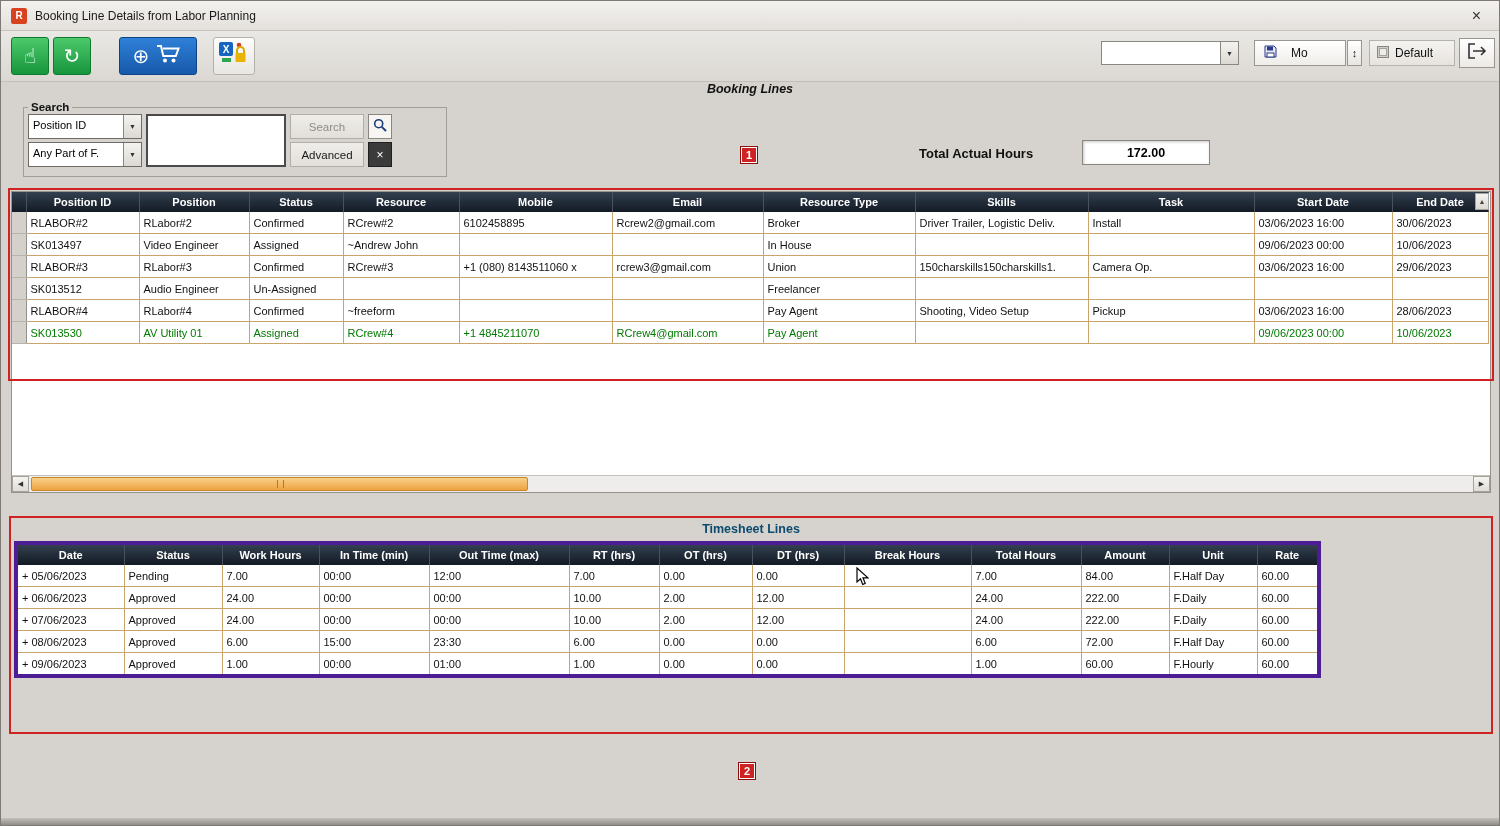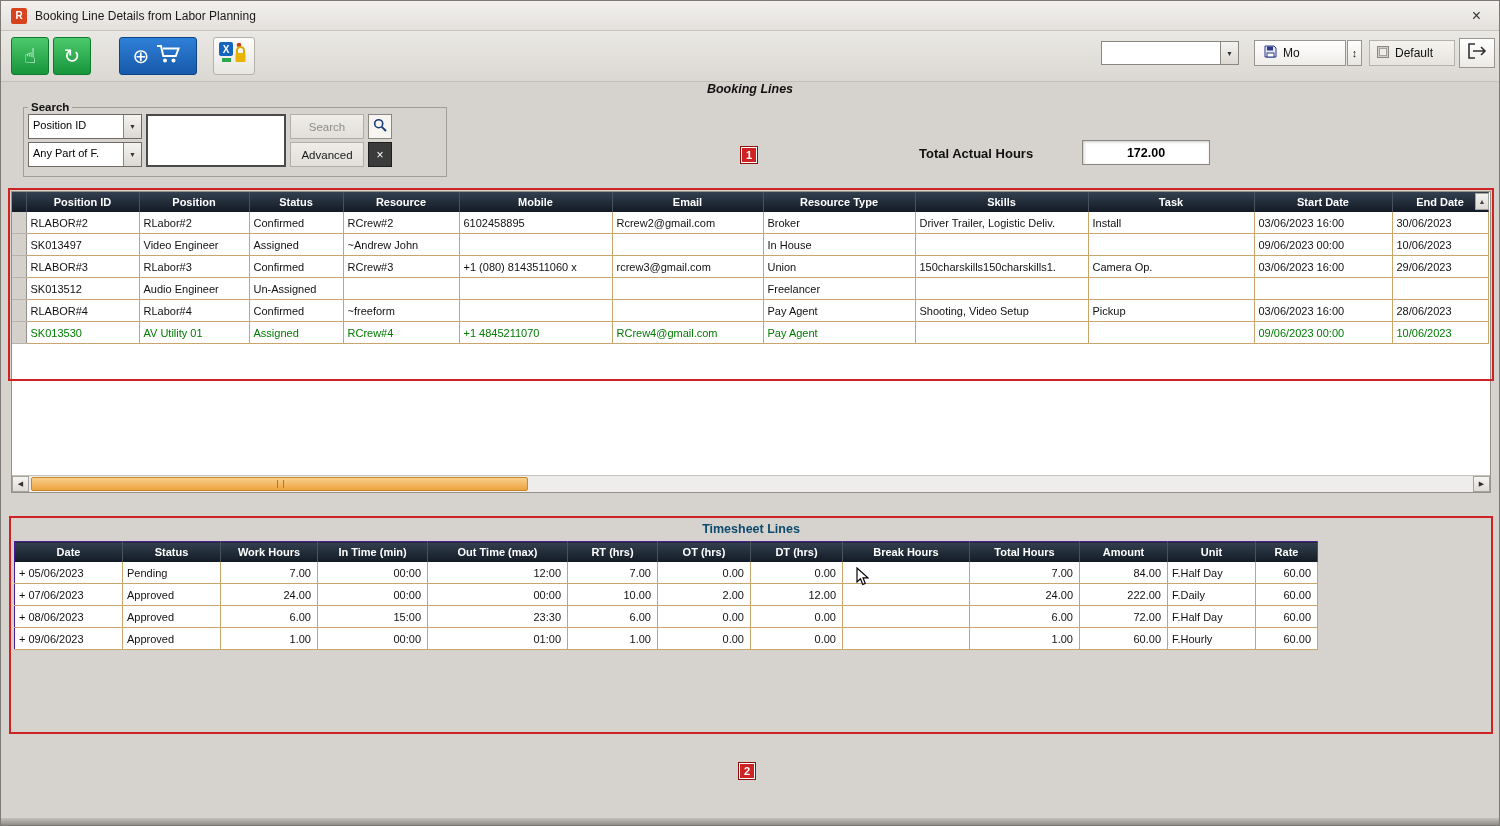--- a/index.html
+++ b/index.html
@@ -28,21 +28,21 @@
   .tb.flat{background:linear-gradient(#fdfdfd,#e8e6e2);border-color:#b5b1ab;width:42px;}
   #btn-hand{left:10px;} #btn-refresh{left:52px;} #btn-cart{left:118px;} #btn-export{left:212px;}
 
   .tb-combo{position:absolute;left:1100px;top:10px;width:138px;height:24px;display:flex;
     background:#fff;border:1px solid #8a8680;box-sizing:border-box;}
   .tb-combo .fld{flex:1;}
   .combo-arrow{width:17px;background:linear-gradient(#f5f3f0,#dcd9d4);border-left:1px solid #8a8680;
     font-size:7px;display:flex;align-items:center;justify-content:center;color:#333;}
   .btn-mo{position:absolute;left:1253px;top:9px;width:92px;height:26px;box-sizing:border-box;
     background:linear-gradient(#ffffff,#efede9);border:1px solid #9a968f;
-    display:flex;align-items:center;gap:6px;padding:0 9px;font-size:12px;color:#111;}
+    display:flex;align-items:center;gap:14px;padding:0 9px;font-size:12px;color:#111;}
   .btn-spin{position:absolute;left:1346px;top:9px;width:15px;height:26px;box-sizing:border-box;
     background:linear-gradient(#ffffff,#e8e6e2);border:1px solid #9a968f;font-size:11px;
     display:flex;align-items:center;justify-content:center;color:#222;}
   .btn-default{position:absolute;left:1368px;top:9px;width:86px;height:26px;box-sizing:border-box;
     background:linear-gradient(#f5f3f0,#e6e3df);border:1px solid #b5b1ab;
     display:flex;align-items:center;gap:6px;padding:0 7px;font-size:12px;color:#111;}
   .btn-exit{position:absolute;left:1458px;top:7px;width:36px;height:30px;box-sizing:border-box;
     background:linear-gradient(#ffffff,#eceae6);border:1px solid #9a968f;
     display:flex;align-items:center;justify-content:center;}
 
@@ -81,21 +81,21 @@
     font-weight:bold;text-align:center;line-height:25px;box-sizing:border-box;}
 
   
   .grid-viewport{position:absolute;top:190px;left:10px;width:1480px;height:302px;background:#fff;
     border:1px solid #94908a;box-sizing:border-box;overflow:hidden;}
   .grid-table{border-collapse:collapse;table-layout:fixed;font-size:11px;color:#111;}
   .grid-table th{background:linear-gradient(#33404f,#121a24);color:#fff;font-weight:bold;height:20px;
     border-right:1px solid #46525f;text-align:center;padding:0 2px;overflow:hidden;white-space:nowrap;}
   .grid-table td{height:21px;border-right:1px solid #c9a56b;border-bottom:1px solid #c9a56b;
     padding:0 4px;white-space:nowrap;overflow:hidden;}
-  .grid-table td.num{text-align:right;padding-right:6px;border-radius:6px;}
+  .grid-table td.num{text-align:left;padding-right:6px;border-radius:6px;}
   .grid-table td.sel{background:#d4d1cc;border-right:1px solid #94908a;border-bottom:1px solid #b7b3ad;padding:0;}
   .grid-table th.sel-h{border-right:1px solid #46525f;}
   .grid-table td.focused{outline:2px solid #c63030;outline-offset:-2px;}
   .booking-table{position:absolute;top:0;left:0;width:1476px;}
 
   .vs-up{position:absolute;top:1px;right:1px;width:14px;height:17px;
     background:linear-gradient(#f4f2ef,#dcd9d4);border:1px solid #a5a19b;box-sizing:border-box;
     display:flex;align-items:center;justify-content:center;font-size:7px;color:#444;z-index:3;}
   .hscroll{position:absolute;left:0;right:0;bottom:0;height:17px;background:#eeedeb;
     border-top:1px solid #c5c2bd;z-index:3;box-sizing:border-box;}
@@ -105,21 +105,21 @@
   .hs-btn.left{left:0;} .hs-btn.right{right:0;}
   .hs-thumb{position:absolute;left:19px;top:1px;width:497px;height:14px;
     background:linear-gradient(#f8cf8a,#eda33f);border:1px solid #c8882a;border-radius:2px;box-sizing:border-box;}
   .grip{position:absolute;left:50%;top:2px;width:5px;height:8px;margin-left:-3px;
     border-left:1px solid #b37a1f;border-right:1px solid #b37a1f;}
 
   
   .timesheet-box{position:absolute;top:515px;left:8px;width:1484px;height:218px;
     border:2px solid #cf2222;box-sizing:border-box;z-index:2;}
   .timesheet-box .ts-title{text-align:center;font-weight:bold;font-size:12.5px;color:#0c4a6e;margin-top:4px;}
-  .ts-table{width:1303px;margin:5px 0 0 3px;background:#fff;border:1px solid #4c1d95;}
+  .ts-table{width:1303px;margin:5px 0 0 3px;background:#fff;border:4px solid #4c1d95;}
 
   
   .cursor{position:absolute;top:566px;left:855px;z-index:9;pointer-events:none;}
 </style>
 </head>
 <body>
 
 <div class="window">
 
   <div class="titlebar">
@@ -409,35 +409,50 @@
             <td class="num">7.00</td>
             <td class="num">0.00</td>
             <td class="num">0.00</td>
             <td class="num"></td>
             <td class="num">7.00</td>
             <td class="num">84.00</td>
             <td>F.Half Day</td>
             <td class="num">60.00</td>
           </tr>
           <tr>
-            <td>+ 07/06/2023</td>
+            <td>+ 06/06/2023</td>
             <td>Approved</td>
             <td class="num">24.00</td>
             <td class="num">00:00</td>
             <td class="num">00:00</td>
             <td class="num">10.00</td>
             <td class="num">2.00</td>
             <td class="num">12.00</td>
             <td class="num"></td>
             <td class="num">24.00</td>
             <td class="num">222.00</td>
             <td>F.Daily</td>
             <td class="num">60.00</td>
           </tr>
           <tr>
+            <td>+ 07/06/2023</td>
+            <td>Approved</td>
+            <td class="num">24.00</td>
+            <td class="num">00:00</td>
+            <td class="num">00:00</td>
+            <td class="num">10.00</td>
+            <td class="num">2.00</td>
+            <td class="num">12.00</td>
+            <td class="num"></td>
+            <td class="num">24.00</td>
+            <td class="num">222.00</td>
+            <td>F.Daily</td>
+            <td class="num">60.00</td>
+          </tr>
+          <tr>
             <td>+ 08/06/2023</td>
             <td>Approved</td>
             <td class="num">6.00</td>
             <td class="num">15:00</td>
             <td class="num">23:30</td>
             <td class="num">6.00</td>
             <td class="num">0.00</td>
             <td class="num">0.00</td>
             <td class="num"></td>
             <td class="num">6.00</td>

